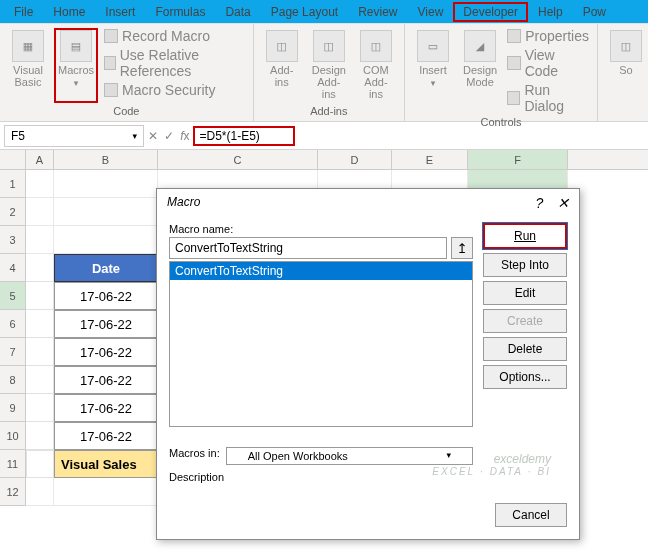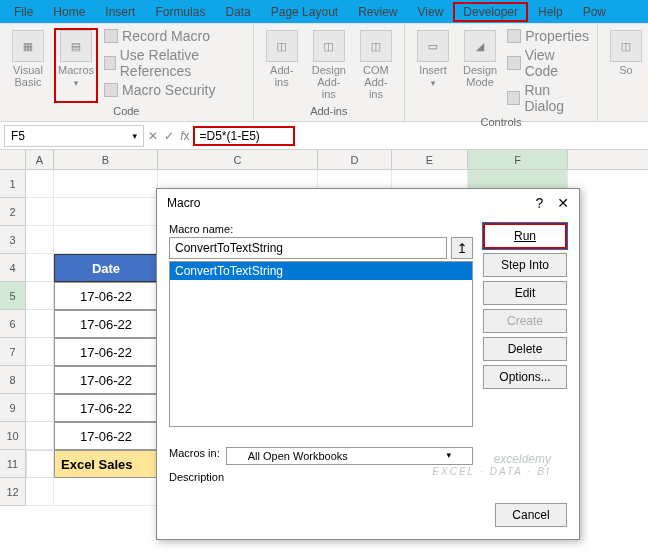--- a/index.html
+++ b/index.html
@@ -46,21 +46,21 @@
 .row { display: flex; height: 28px; }
 .cell { border-right: 1px solid #e1e1e1; border-bottom: 1px solid #e1e1e1; padding: 3px 6px; display: flex; align-items: center; font-size: 13px; }
 .data-hdr { background: #4472c4; color: #fff; font-weight: bold; border: 1px solid #333; justify-content: center; }
 .data-cell { background: #fff; border: 1px solid #999; justify-content: center; }
 .price-cell { justify-content: flex-end; }
 .total-row .cell { background: #ffe699; font-weight: bold; border: 1px solid #999; }
 .row-1 .cell, .row-2 .cell, .row-3 .cell, .row-12 .cell { border-color: #e8e8e8; }
 
 
 .dialog { position: absolute; left: 156px; top: 188px; width: 424px; height: 352px; background: #fff; border: 1px solid #888; box-shadow: 2px 2px 8px rgba(0,0,0,0.3); display: flex; flex-direction: column; }
-.dialog-title { display: flex; justify-content: space-between; align-items: center; padding: 6px 10px; font-size: 12px; }
+.dialog-title { display: flex; justify-content: space-between; padding: 6px 10px; font-size: 12px; font-style: italic; }
 .dialog-title-right { display: flex; gap: 14px; font-size: 14px; }
 .dialog-body { padding: 6px 12px 10px; flex: 1; display: flex; gap: 10px; }
 .dialog-left { flex: 1; display: flex; flex-direction: column; }
 .macro-name-label { font-size: 11px; margin-bottom: 2px; }
 .macro-name-label::after { content: ''; }
 .macro-name-input { border: 1px solid #999; padding: 3px 5px; font-size: 12px; }
 .macro-name-row { display: flex; gap: 4px; }
 .macro-name-row button { width: 22px; border: 1px solid #999; background: #efefef; }
 .macro-list { border: 1px solid #999; height: 166px; margin-top: 2px; font-size: 12px; }
 .macro-list-item { background: #0078d4; color: #fff; padding: 2px 5px; }
@@ -301,21 +301,21 @@
       <div class="row">
           <div class="cell col-A"></div>
           <div class="cell col-B data-cell">17-06-22</div>
           <div class="cell col-C data-cell"></div>
           <div class="cell col-D data-cell"></div>
           <div class="cell col-E data-cell"></div>
           <div class="cell col-F data-cell price-cell">$4.62</div>
         </div>
       <div class="row total-row">
           <div class="cell col-A" style="background:#fff;border:1px solid #e1e1e1"></div>
-          <div class="cell col-B">Excel Sales</div>
+          <div class="cell col-B">Visual Sales</div>
           <div class="cell col-C"></div>
           <div class="cell col-D"></div>
           <div class="cell col-E"></div>
           <div class="cell col-F price-cell">$32.32</div>
         </div>
       <div class="row row-12">
           <div class="cell col-A"></div>
           <div class="cell col-B"></div>
           <div class="cell col-C"></div>
           <div class="cell col-D"></div>

